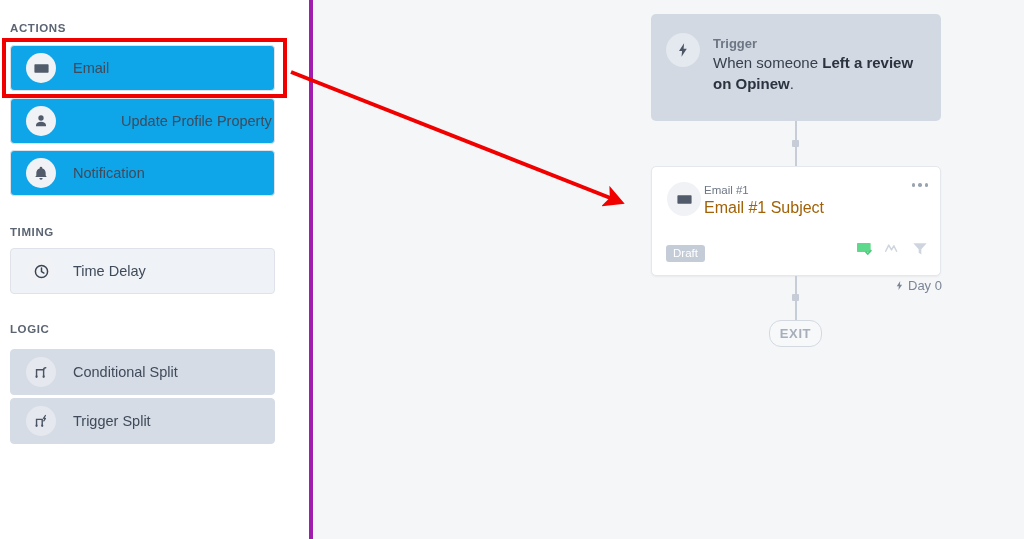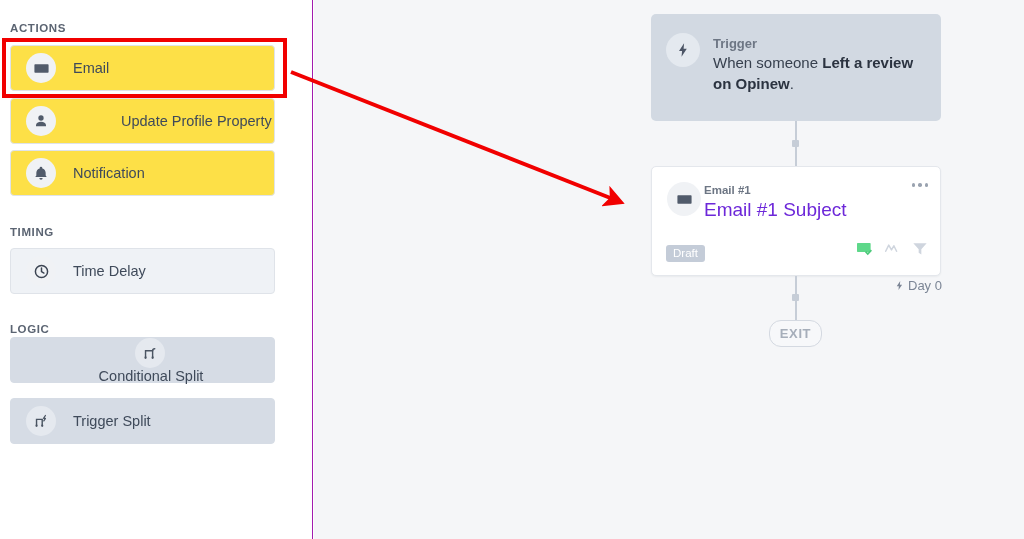--- a/index.html
+++ b/index.html
@@ -10,21 +10,21 @@
     font-family: "Liberation Sans", sans-serif;
     background: #ffffff;
   }
   #root { position: relative; width: 1024px; height: 539px; }
 
   
   .sidebar {
     position: absolute; left: 0; top: 0;
     width: 313px; height: 539px;
     background: #ffffff;
-    border-right: 1px solid #a21caf;
+    border-right: 4px solid #a21caf;
   }
   .section-title {
     position: absolute;
     font-size: 11.5px;
     font-weight: bold;
     letter-spacing: 0.6px;
     color: #5b6472;
   }
   .st-actions { left: 10px; top: 22px; }
   .st-timing  { left: 10px; top: 226px; }
@@ -34,21 +34,21 @@
     position: absolute;
     left: 10px;
     width: 265px;
     height: 46px;
     border-radius: 4px;
     display: flex;
     align-items: center;
     cursor: pointer;
   }
   .item.plain {
-    background: #fde047;
+    background: #0ea5e9;
     border: 1px solid #dfe3e9;
   }
   .item.soft {
     background: #eff2f6;
     border: 1px solid #dfe3e9;
   }
   .item.solid {
     background: #d6dce5;
     border: 1px solid #d6dce5;
   }
@@ -64,21 +64,21 @@
   .item .item-label {
     margin-left: 17px;
     font-size: 14.5px;
     color: #3f4a5a;
     white-space: nowrap;
   }
   .i-email   { top: 45px; }
   .i-profile { top: 98px; gap: 48px; }
   .i-notif   { top: 150px; }
   .i-delay   { top: 248px; }
-  .i-cond    { top: 337px; flex-direction: column; }
+  .i-cond    { top: 349px; }
   .i-trig    { top: 398px; }
 
   svg.gl { display: block; }
 
   
   .canvas {
     position: absolute;
     left: 314px; top: 0;
     width: 710px; height: 539px;
     background: #f5f6f8;
@@ -122,25 +122,25 @@
     cursor: pointer;
   }
   .email-card .ec-icon {
     position: absolute; left: 15px; top: 15px;
     width: 34px; height: 34px; border-radius: 50%;
     background: #f0f2f5;
     display: flex; align-items: center; justify-content: center;
   }
   .email-card .ec-kicker {
     position: absolute; left: 52px; top: 17px;
-    font-size: 11.5px; font-weight: bold; color: #6d7684;
+    font-size: 11.5px; font-weight: normal; color: #6d7684;
   }
   .email-card .ec-subject {
     position: absolute; left: 52px; top: 32px;
-    font-size: 19px; color: #6d28d9;
+    font-size: 16px; color: #a16207;
   }
   .email-card .ec-dots {
     position: absolute; right: 12px; top: 16px;
     display: flex; gap: 3px; cursor: pointer;
   }
   .email-card .ec-dots i {
     width: 3.5px; height: 3.5px; border-radius: 50%;
     background: #9aa3b0; display: block;
   }
   .badge {

